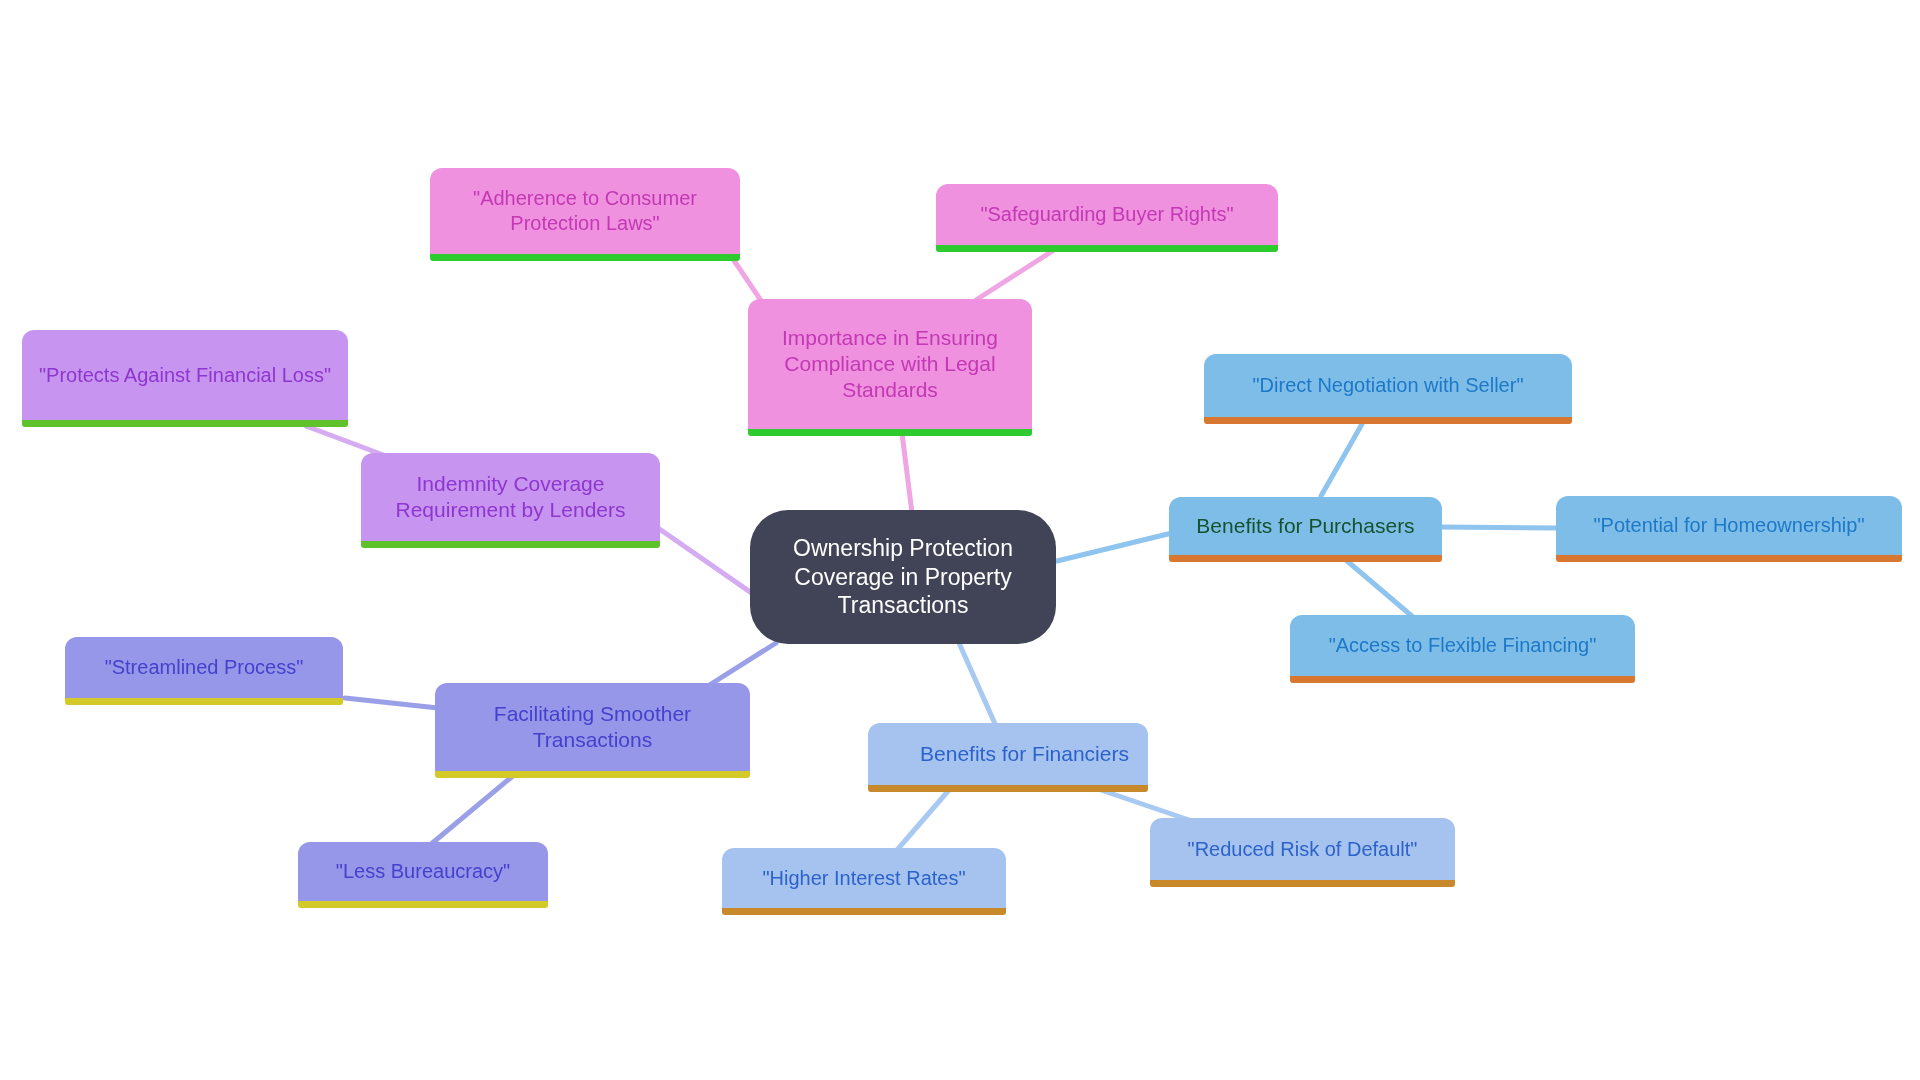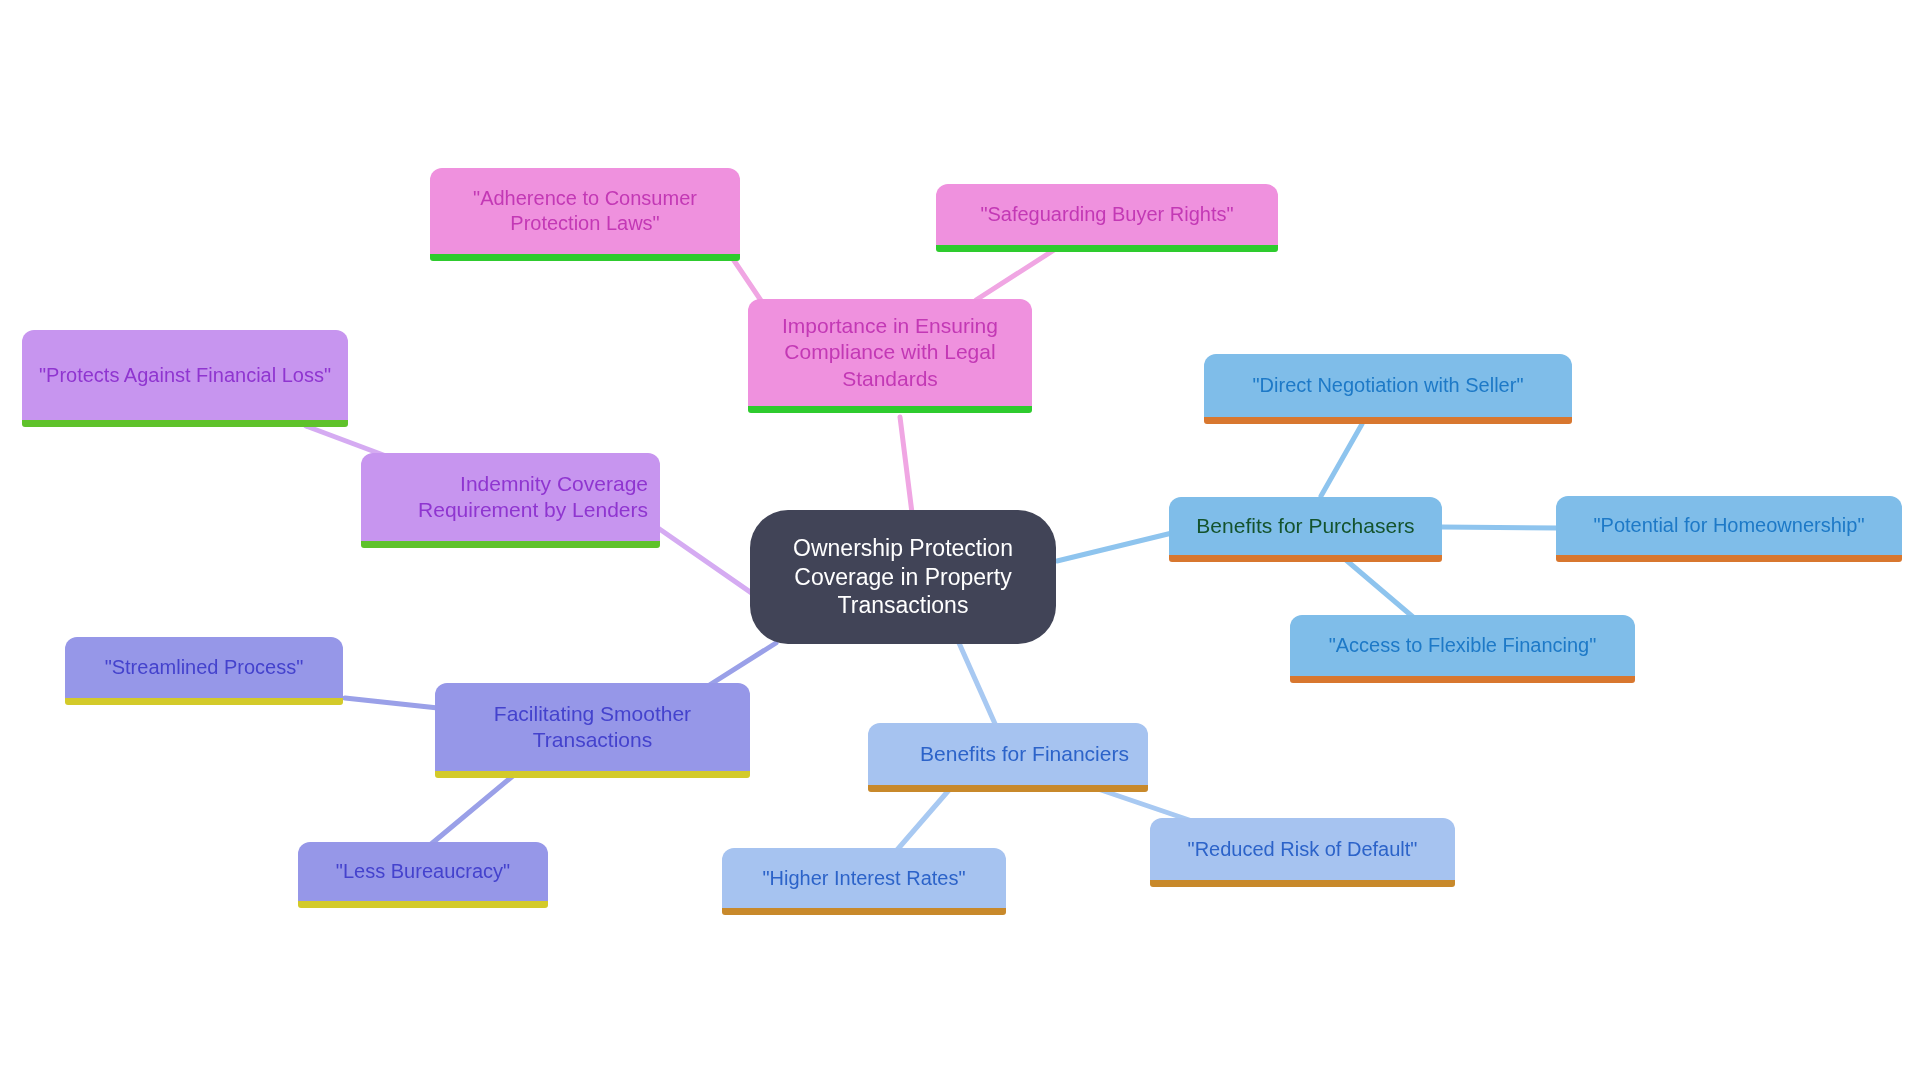--- a/index.html
+++ b/index.html
@@ -69,31 +69,31 @@
 
     <line x1="959" y1="643" x2="996" y2="726" stroke-width="5" stroke-linecap="round" stroke="#a8c9f2"></line>
     <line x1="949" y1="790" x2="897" y2="850" stroke-width="5" stroke-linecap="round" stroke="#a8c9f2"></line>
     <line x1="1101" y1="790" x2="1192" y2="821" stroke-width="5" stroke-linecap="round" stroke="#a8c9f2"></line>
   </svg>
 
   <div class="node root-node" style="left: 750px; top: 510px; width: 306px; height: 134px; background-color: rgb(65, 68, 87); color: rgb(255, 255, 255);">
     <span>Ownership Protection Coverage in Property Transactions</span>
   </div>
 
-  <div class="node bar-node parent-node" style="left: 748px; top: 299px; width: 284px; height: 114px; background-color: rgb(239, 145, 222); color: rgb(195, 56, 181); border-bottom-color: rgb(46, 203, 46);">
+  <div class="node bar-node parent-node" style="left: 748px; top: 299px; width: 284px; height: 137px; background-color: rgb(239, 145, 222); color: rgb(195, 56, 181); border-bottom-color: rgb(46, 203, 46);">
     <span>Importance in Ensuring Compliance with Legal Standards</span>
   </div>
   <div class="node bar-node leaf-node" style="left: 430px; top: 168px; width: 310px; height: 93px; background-color: rgb(239, 145, 222); color: rgb(195, 56, 181); border-bottom-color: rgb(46, 203, 46);">
     <span>"Adherence to Consumer Protection Laws"</span>
   </div>
   <div class="node bar-node leaf-node" style="left: 936px; top: 184px; width: 342px; height: 68px; background-color: rgb(239, 145, 222); color: rgb(195, 56, 181); border-bottom-color: rgb(46, 203, 46);">
     <span>"Safeguarding Buyer Rights"</span>
   </div>
 
-  <div class="node bar-node parent-node" style="left: 361px; top: 453px; width: 299px; height: 95px; background-color: rgb(199, 149, 239); color: rgb(143, 53, 208); border-bottom-color: rgb(95, 194, 43); text-align: right;">
+  <div class="node bar-node parent-node" style="left: 361px; top: 453px; width: 299px; height: 95px; background-color: rgb(199, 149, 239); color: rgb(143, 53, 208); border-bottom-color: rgb(95, 194, 43);">
     <span>Indemnity Coverage Requirement by Lenders</span>
   </div>
   <div class="node bar-node leaf-node" style="left: 22px; top: 330px; width: 326px; height: 97px; background-color: rgb(199, 149, 239); color: rgb(143, 53, 208); border-bottom-color: rgb(95, 194, 43);">
     <span>"Protects Against Financial Loss"</span>
   </div>
 
   <div class="node bar-node parent-node" style="left: 1169px; top: 497px; width: 273px; height: 65px; background-color: rgb(127, 189, 233); color: #14532d; border-bottom-color: rgb(216, 119, 47);">
     <span>Benefits for Purchasers</span>
   </div>
   <div class="node bar-node leaf-node" style="left: 1204px; top: 354px; width: 368px; height: 70px; background-color: rgb(127, 189, 233); color: rgb(29, 121, 199); border-bottom-color: rgb(216, 119, 47);">

